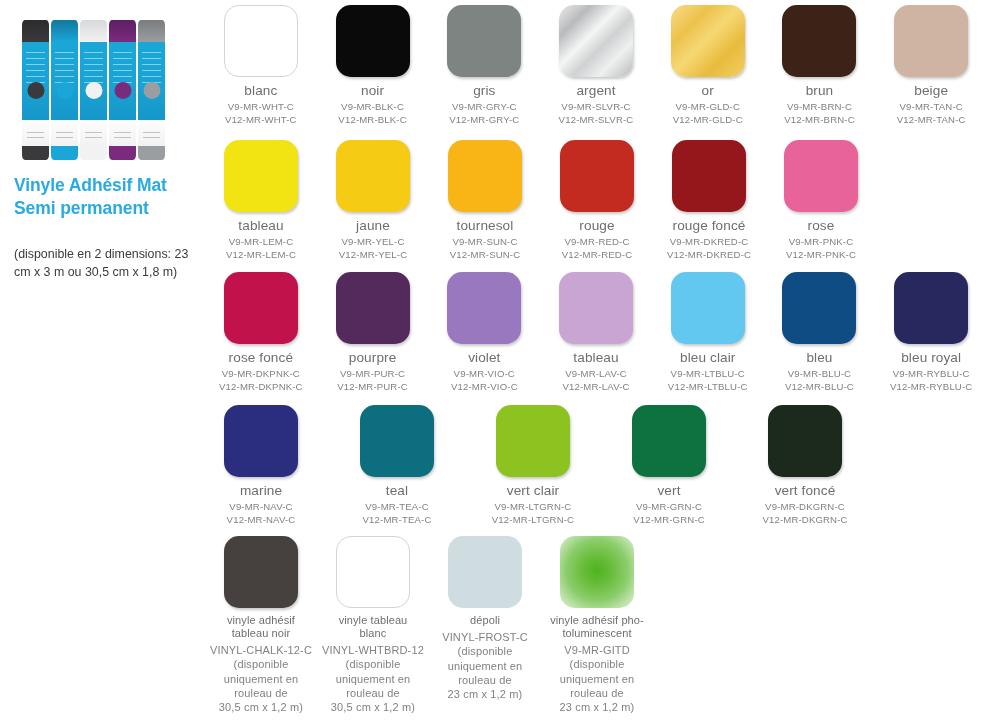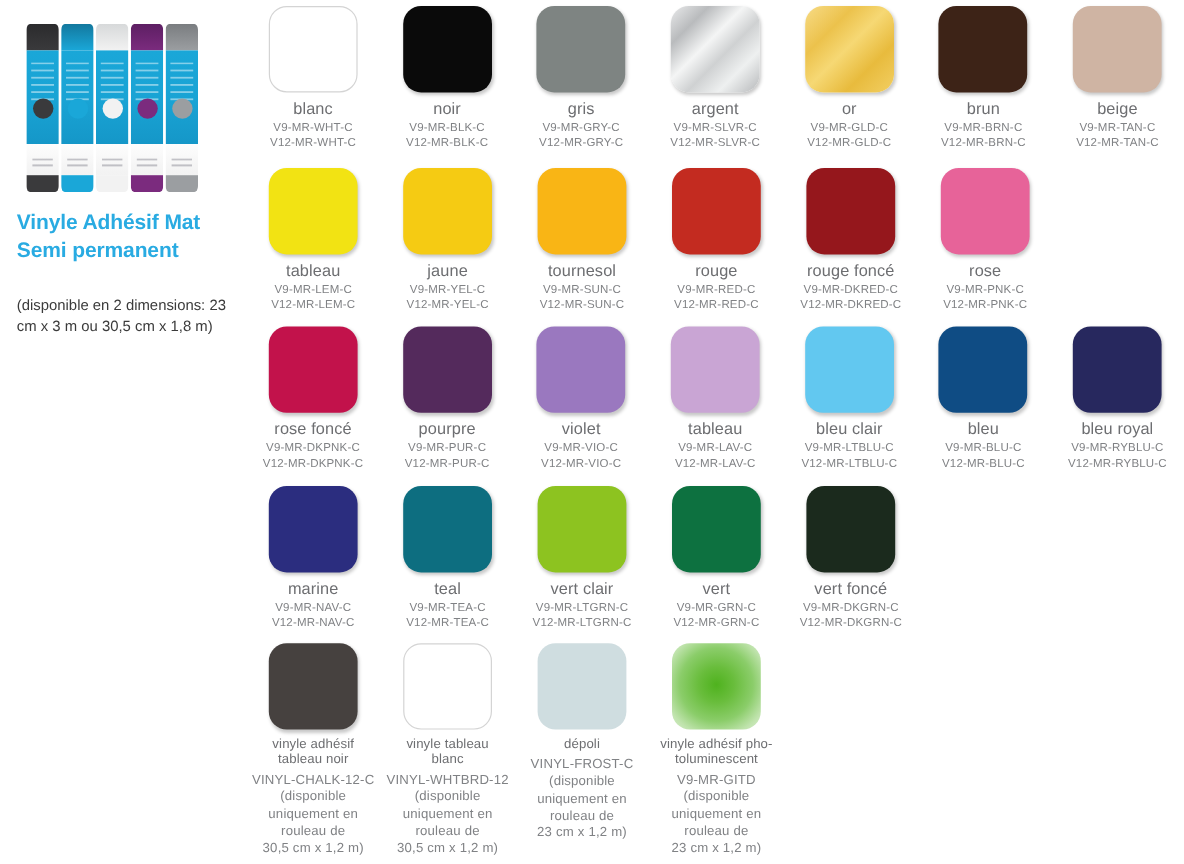--- a/index.html
+++ b/index.html
@@ -305,21 +305,21 @@
           <div class="cap-code">V9-MR-BLU-C
 V12-MR-BLU-C</div>
         </div>
         <div class="cell">
           <div class="swatch" style="background:#27285e;"></div>
           <div class="cap-name">bleu royal</div>
           <div class="cap-code">V9-MR-RYBLU-C
 V12-MR-RYBLU-C</div>
         </div>
       </div>
-      <div class="row" style="top: 405px;">
+      <div class="row" style="top: 405px; gap: 24px;">
         <div class="cell">
           <div class="swatch" style="background:#2b2d7f;"></div>
           <div class="cap-name">marine</div>
           <div class="cap-code">V9-MR-NAV-C
 V12-MR-NAV-C</div>
         </div>
         <div class="cell">
           <div class="swatch" style="background:#0d6e80;"></div>
           <div class="cap-name">teal</div>
           <div class="cap-code">V9-MR-TEA-C

